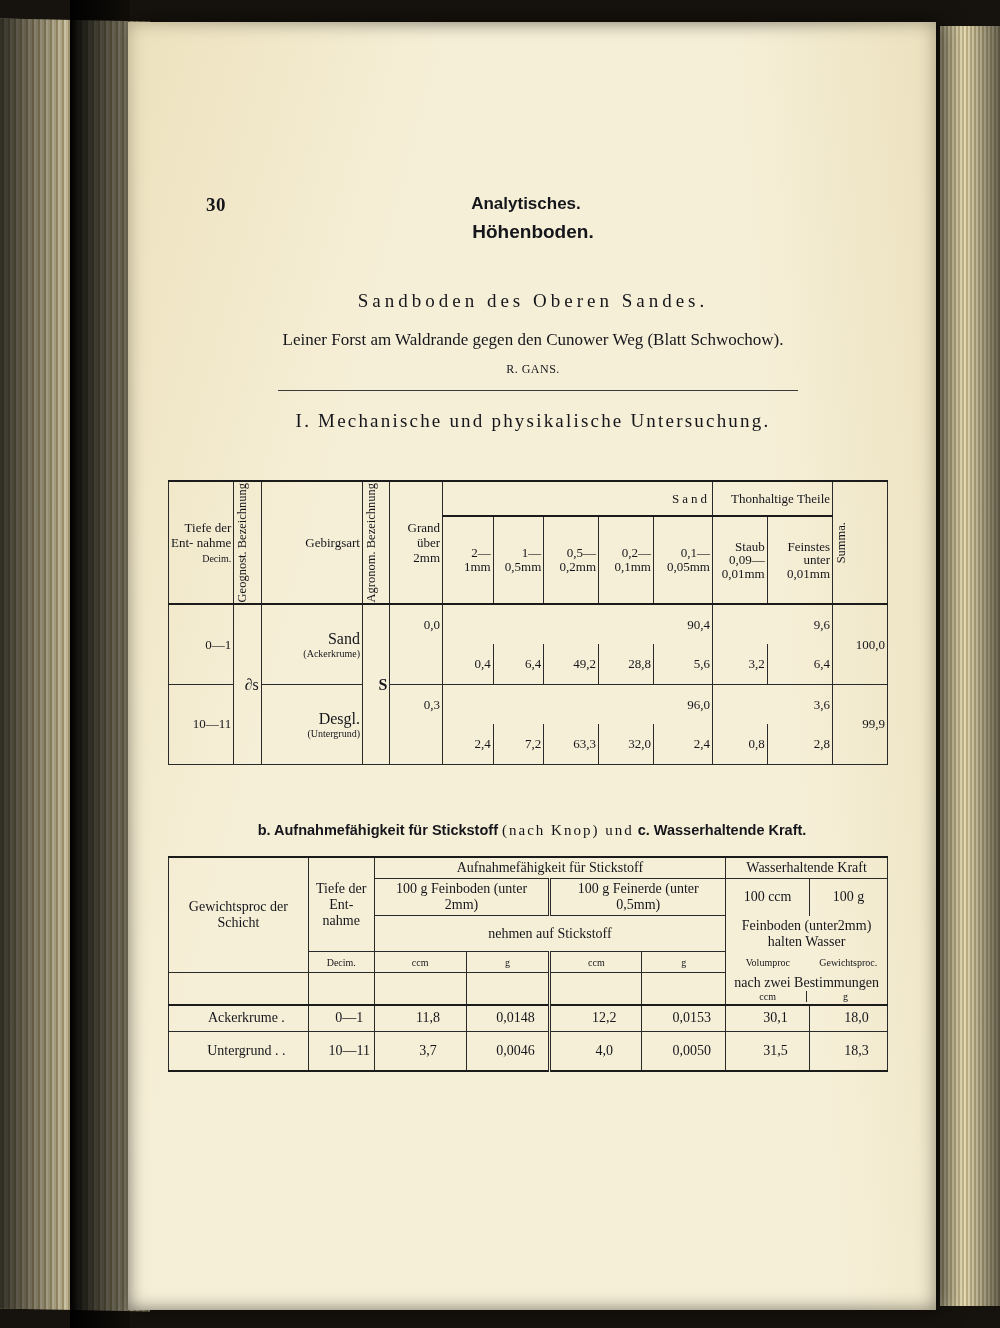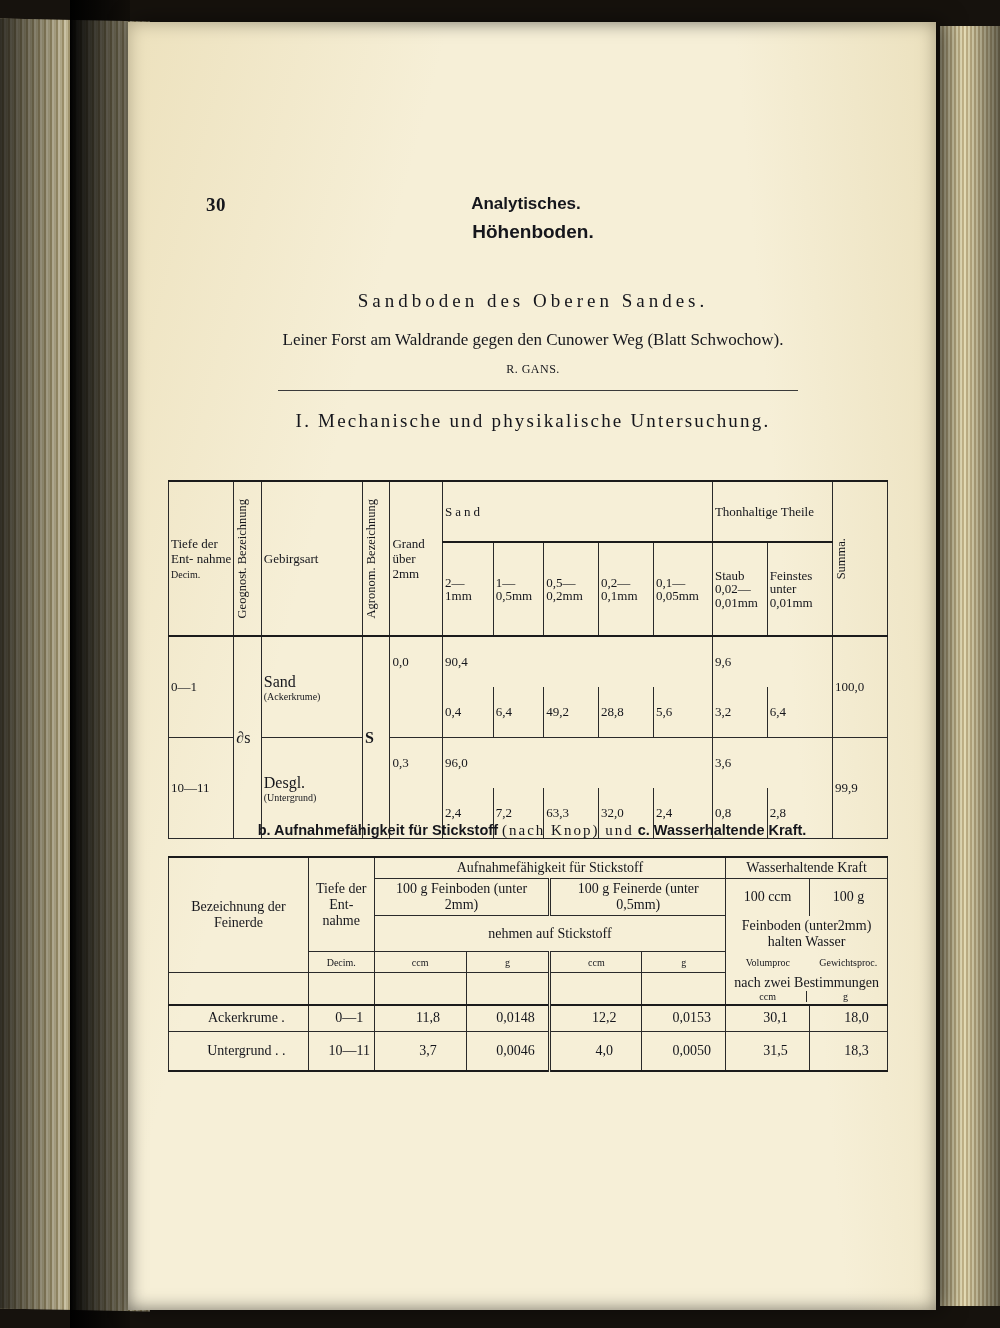--- a/index.html
+++ b/index.html
@@ -66,21 +66,21 @@
   .h-forst{position:absolute;top:308px;left:0;width:730px;text-align:center;font-size:17px;}
   .h-author{position:absolute;top:340px;left:0;width:730px;text-align:center;font-size:12px;letter-spacing:.5px;}
   .rule{position:absolute;top:368px;left:110px;width:520px;border-top:1px solid #3a3a3a;}
   .h-roman{position:absolute;top:388px;left:0;width:730px;text-align:center;font-size:19px;letter-spacing:2.2px;}
   .h-koernung{position:absolute;top:428px;left:0;width:730px;text-align:center;font-size:15px;font-weight:700;
               font-family:"Liberation Sans",sans-serif;}
 
   
   table{border-collapse:collapse;font-size:13px;color:#15161c;}
   .t1{position:absolute;top:458px;left:0px;width:720px;}
-  .t1 td,.t1 th{border:1px solid #2a2a2a;text-align:left;vertical-align:middle;padding:17px 2px;font-weight:400;}
+  .t1 td,.t1 th{border:1px solid #2a2a2a;text-align:right;vertical-align:middle;padding:1px 2px;font-weight:400;}
   .t1 .thick{border-top:2px solid #1b1b1b;border-bottom:2px solid #1b1b1b;}
   .t1 .hdr{font-size:13px;line-height:1.05;}
   .vert{writing-mode:vertical-rl;transform:rotate(180deg);font-size:12.5px;line-height:1.1;white-space:nowrap;}
   .small{font-size:10px;}
   .b{font-weight:700;}
   .nob-l{border-left:none!important;}
   .nob-r{border-right:none!important;}
   .nob-t{border-top:none!important;}
   .nob-b{border-bottom:none!important;}
 
@@ -161,21 +161,21 @@
             <td class="thick" rowspan="2">
               <div class="vert">Summa.</div>
             </td>
           </tr>
           <tr>
             <td class="thick hdr">2— 1mm</td>
             <td class="thick hdr">1— 0,5mm</td>
             <td class="thick hdr">0,5— 0,2mm</td>
             <td class="thick hdr">0,2— 0,1mm</td>
             <td class="thick hdr">0,1— 0,05mm</td>
-            <td class="thick hdr">Staub 0,02— 0,01mm</td>
+            <td class="thick hdr">Staub 0,09— 0,01mm</td>
             <td class="thick hdr">Feinstes unter 0,01mm</td>
           </tr>
         </thead>
         <tbody>
 
           <tr style="height:40px">
             <td rowspan="2">0—1</td>
             <td rowspan="4" style="font-size:16px">∂s</td>
             <td rowspan="2">
               <div style="font-size:16px">Sand</div>
@@ -234,21 +234,21 @@
             <col style="width:66px">
           <col style="width:92px">
             <col style="width:84px">
           <col style="width:92px">
             <col style="width:84px">
           <col style="width:84px">
             <col style="width:78px">
         </colgroup>
         <thead>
           <tr>
-            <td class="topline hd" rowspan="4">Bezeichnung der Feinerde</td>
+            <td class="topline hd" rowspan="4">Gewichtsproc der Schicht</td>
             <td class="topline hd" rowspan="3">Tiefe der Ent- nahme</td>
             <td class="topline hd" colspan="4">Aufnahmefähigkeit für Stickstoff</td>
             <td class="topline hd" colspan="2">Wasserhaltende Kraft</td>
           </tr>
           <tr>
             <td class="hd" colspan="2">100 g Feinboden (unter 2mm)</td>
             <td class="hd dbl" colspan="2">100 g Feinerde (unter 0,5mm)</td>
             <td class="hd nob-b">100 ccm</td>
             <td class="hd nob-b">100 g</td>
           </tr>

